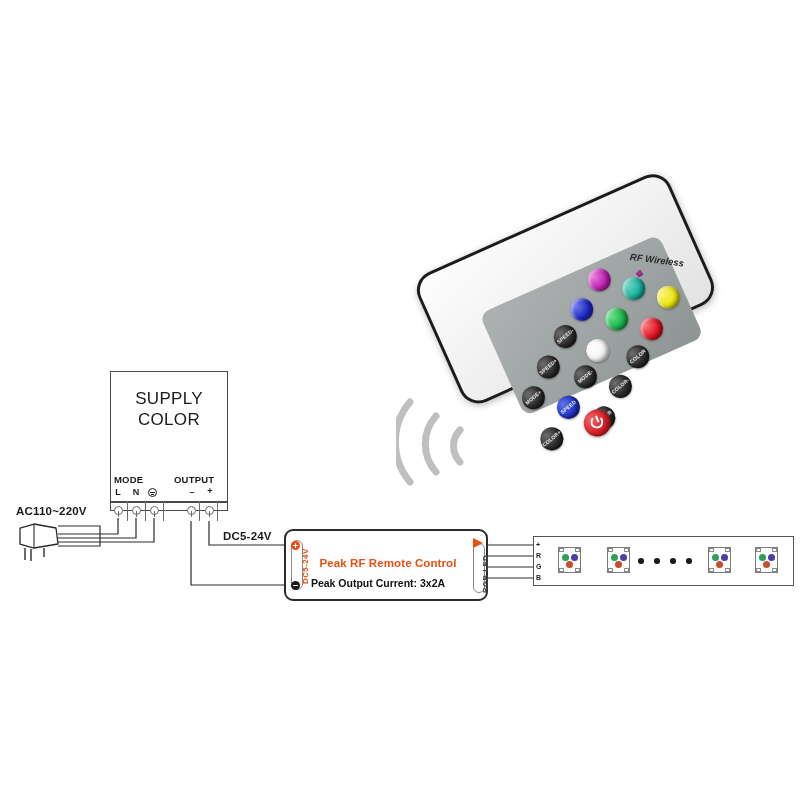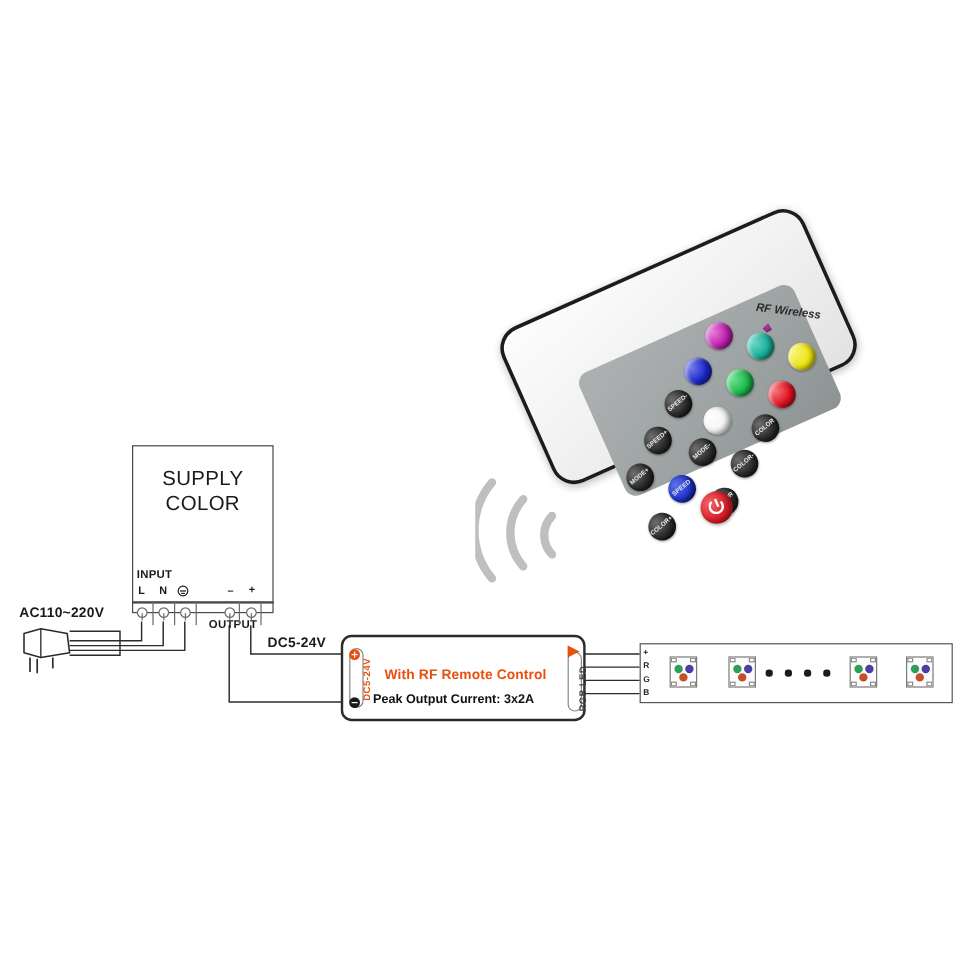--- a/index.html
+++ b/index.html
@@ -56,21 +56,20 @@
     letter-spacing: 0.2px;
   }
   .psu-label-output {
     position: absolute;
     left: 174px;
     top: 474px;
     font-size: 9.5px;
     font-weight: bold;
     color: #1a1a1a;
     letter-spacing: 0.2px;
-    margin-top: 41px;
   }
   .term-letter {
     position: absolute;
     font-size: 9px;
     font-weight: bold;
     color: #1a1a1a;
     text-align: center;
     width: 14px;
   }
   .term-cell {
@@ -505,21 +504,21 @@
     <line x1="486" y1="578" x2="534" y2="578" stroke="#2b2b2b" stroke-width="1.1"></line>
   </svg>
 
   <div class="psu-box"></div>
   <div class="psu-title">
     <div>SUPPLY</div>
     <div>COLOR</div>
   </div>
   <div class="psu-divider"></div>
 
-  <div class="psu-label-input">INPUT</div>
+  <div class="psu-label-input">MODE</div>
   <div class="psu-label-output">OUTPUT</div>
 
   <div class="term-letter" style="left:111px; top:487px;">L</div>
   <div class="term-letter" style="left:129px; top:487px;">N</div>
   <div class="ground-sym" style="left:148px; top:488px;"></div>
 
   <div class="term-letter" style="left:185px; top:487px;">–</div>
   <div class="term-letter" style="left:203px; top:486px;">+</div>
 
   <div class="term-cell" style="left:110px;"></div>
@@ -541,21 +540,21 @@
   <div class="ctrl-box"></div>
   <div class="ctrl-side-left"></div>
   <div class="ctrl-side-right"></div>
   <div class="plus-dot"></div>
   <div class="minus-dot"></div>
   <div class="tri-right"></div>
 
   <div class="vert-text dc-vert">DC5-24V</div>
   <div class="vert-text rgb-vert">RGB LED</div>
 
-  <div class="ctrl-sub">With RF Remote Control</div>
+  <div class="ctrl-sub">Peak RF Remote Control</div>
   <div class="ctrl-sub2">Peak Output Current: 3x2A</div>
 
   <div class="strip-box"></div>
   <div class="strip-term" style="left:536px; top:541px;">+</div>
   <div class="strip-term" style="left:536px; top:552px;">R</div>
   <div class="strip-term" style="left:536px; top:563px;">G</div>
   <div class="strip-term" style="left:536px; top:574px;">B</div>
 
   <div class="led-chip" style="left:555px;">
     <div class="chip-body"></div>

